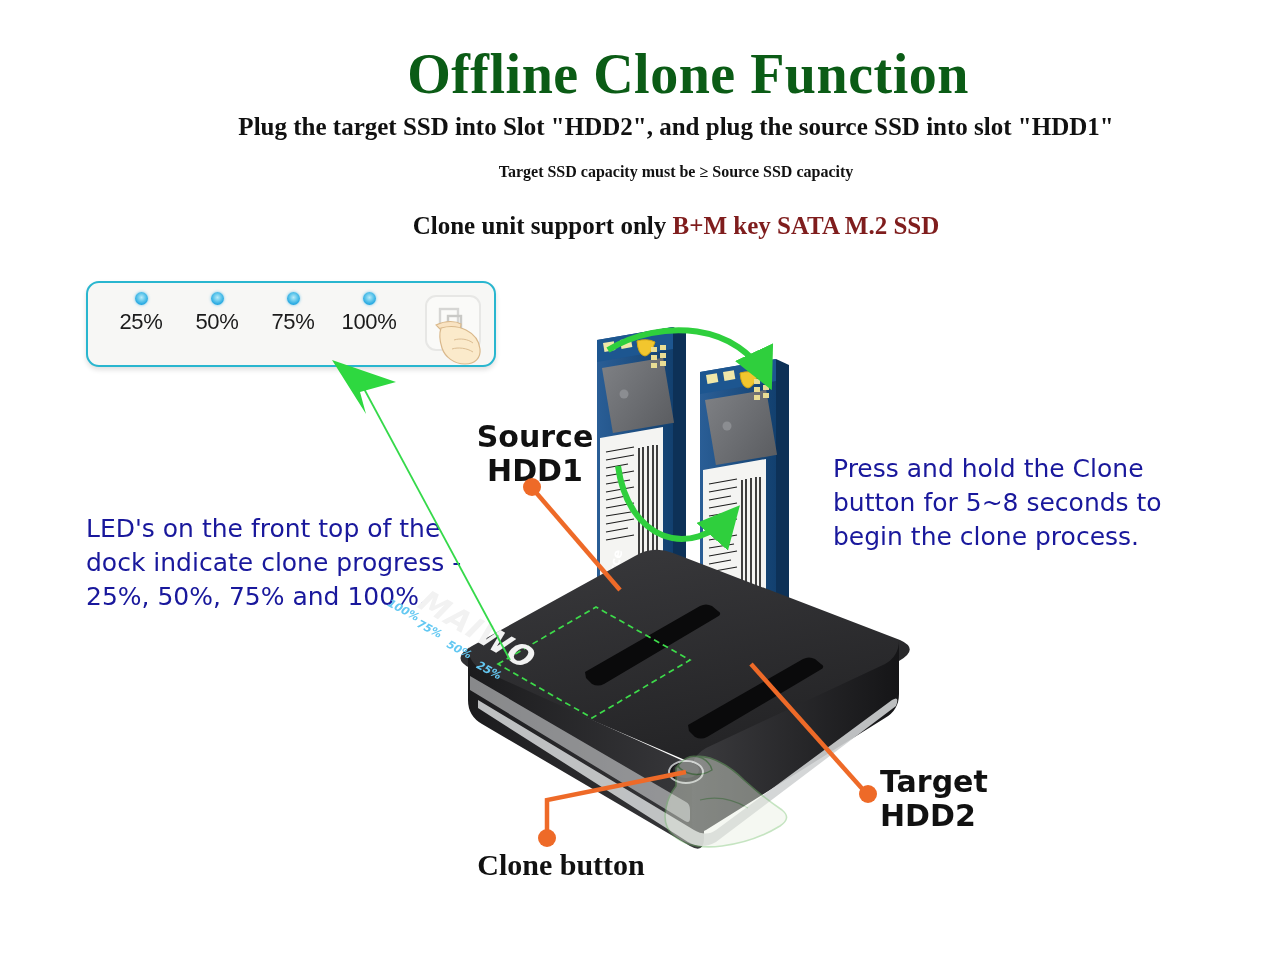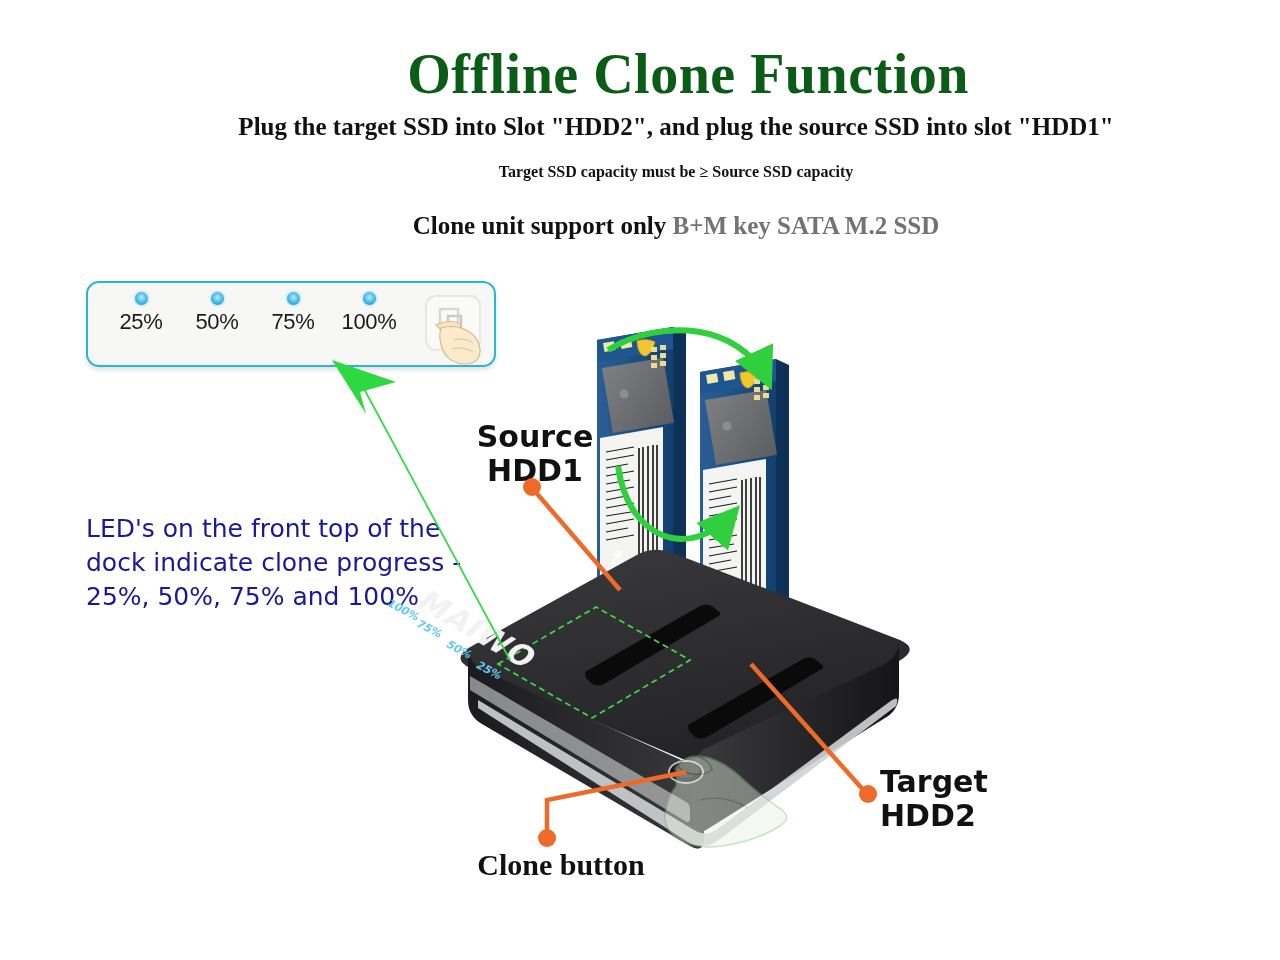--- a/index.html
+++ b/index.html
@@ -25,21 +25,21 @@
     margin-left:48px;
   }
   .subline{
     position:absolute;left:0;width:1280px;text-align:center;
     font-family:"Liberation Serif", serif;
     font-weight:bold;color:#111111;margin-left:36px;
   }
   .sub1{top:113px;font-size:25px;}
   .sub2{top:163px;font-size:16px;}
   .sub3{top:212px;font-size:25px;}
-  .sub3 .red{color:#737373;text-align:right;}
+  .sub3 .red{color:#7f1d1d;text-align:right;}
 
   
   .led-panel{
     position:absolute;left:86px;top:281px;width:406px;height:82px;
     background:#f7f7f5;
     border:2.5px solid #29b6cf;
     border-radius:13px;
     box-shadow:0 3px 5px rgba(0,0,0,.12);
   }
   .led-cell{position:absolute;top:9px;width:78px;text-align:center;}
@@ -120,20 +120,21 @@
     <svg class="hand-ptr" viewBox="0 0 62 58">
       <path d="M6 16 C16 11, 26 12, 31 15 L30 22 C26 20, 18 20, 12 22 Z" fill="#f9e3c2" stroke="#d9b88b" stroke-width="1.1"></path>
       <path d="M11 19 C18 17, 28 17, 36 21 C44 25, 49 31, 50 40 C51 49, 45 55, 35 55
                C24 55, 15 48, 12 39 C10 33, 9 25, 11 19 Z" fill="#fbeacb" stroke="#d9b88b" stroke-width="1.2"></path>
       <path d="M24 31 C30 29, 38 30, 43 34" fill="none" stroke="#dcbd92" stroke-width="1"></path>
       <path d="M22 40 C28 38, 37 39, 43 43" fill="none" stroke="#dcbd92" stroke-width="1"></path>
     </svg>
   </div>
 
   <div class="note note-left">LED's on the front top of the dock indicate clone progress - 25%, 50%, 75% and 100%.</div>
+  <div class="note note-right">Press and hold the Clone button for 5~8 seconds to begin the clone process.</div>
 
   <div class="pin-label lbl-source">
     <div>Source</div>
     <div>HDD1</div>
   </div>
   <div class="pin-label lbl-target">
     <div>Target</div>
     <div>HDD2</div>
   </div>
   <div class="lbl-clone">Clone button</div>

